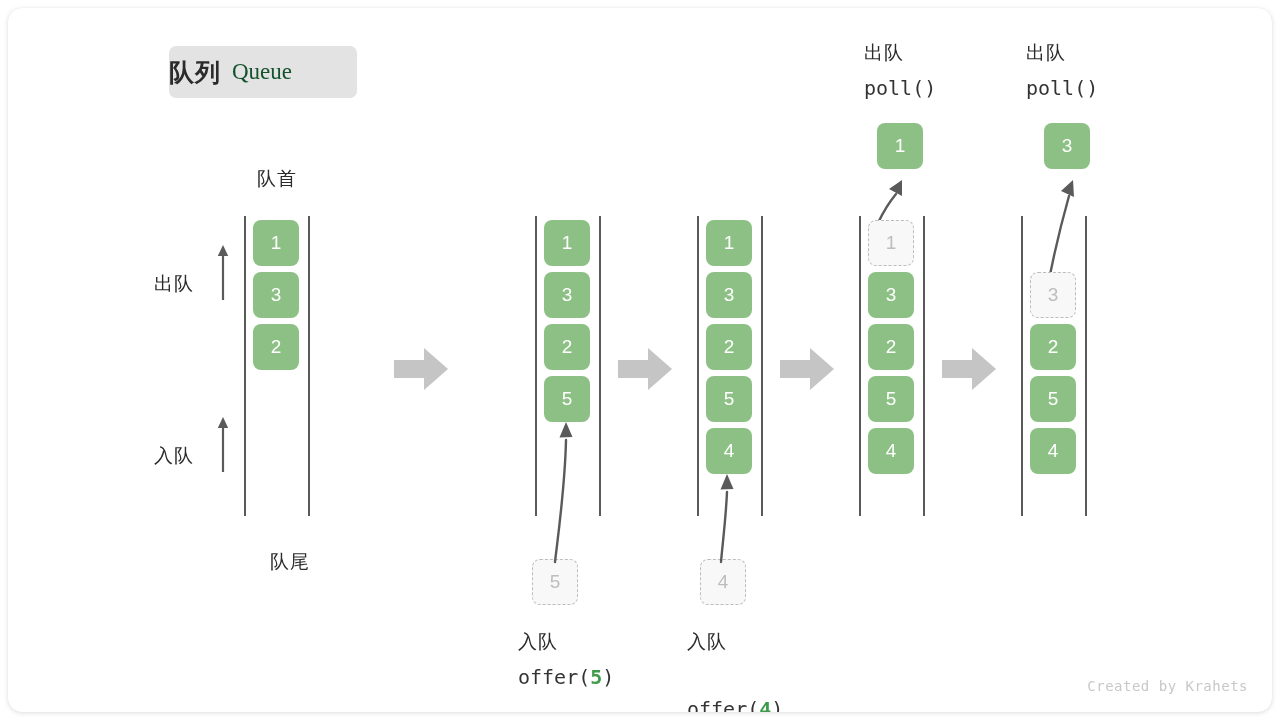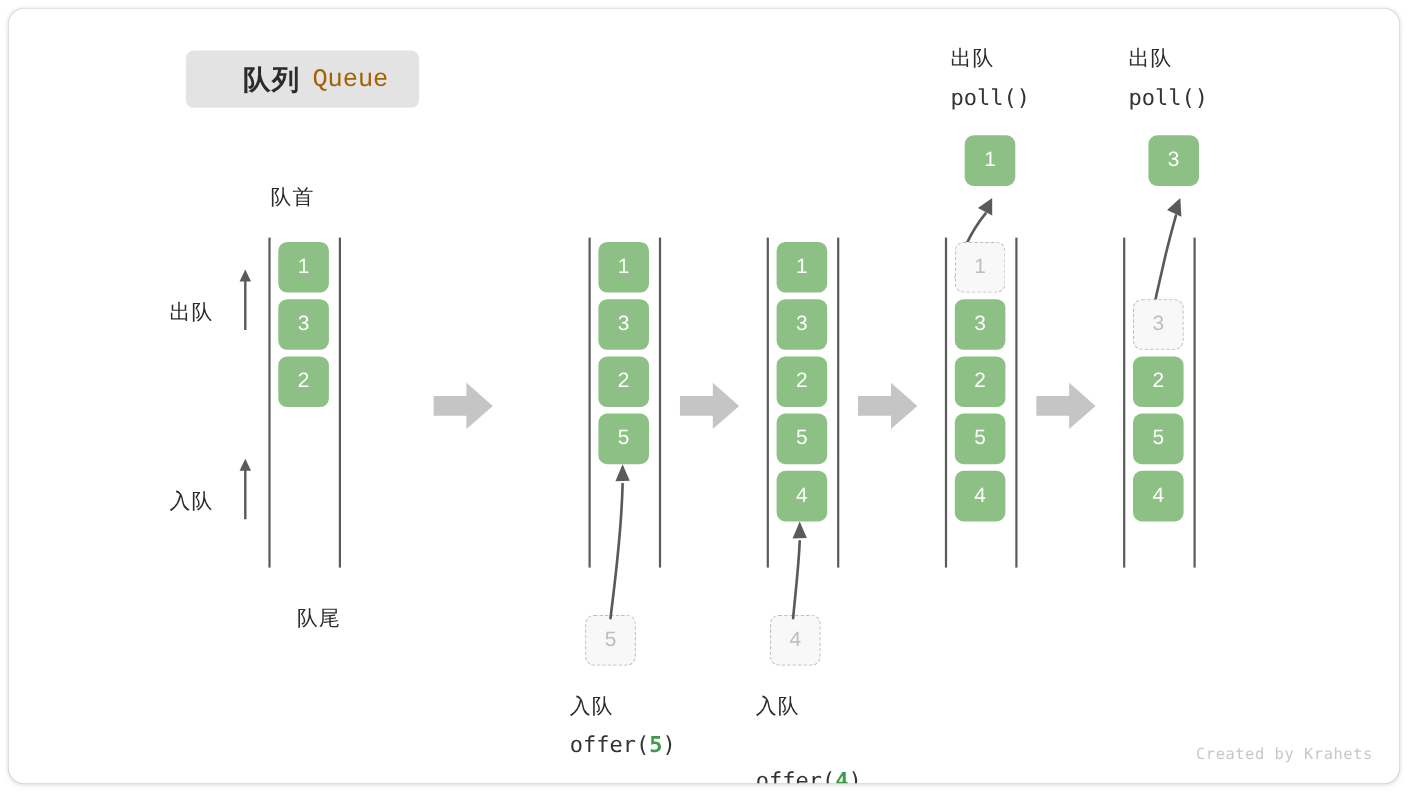--- a/index.html
+++ b/index.html
@@ -29,34 +29,33 @@
   
   #title-badge {
     left: 161px;
     top: 38px;
     width: 188px;
     height: 52px;
     background: #e3e3e3;
     border-radius: 7px;
     display: flex;
     align-items: center;
-    justify-content: center;
+    justify-content: flex-start;
     gap: 11px;
-    padding-left: 24px;
   }
   #title-badge .cn {
     font-size: 25px;
     font-weight: bold;
     color: #2b2b2b;
     letter-spacing: 1px;
   }
   #title-badge .en {
-    font-family: Liberation Mono, monospace;
+    font-family: Liberation Serif, serif;
     font-size: 23px;
-    color: #a16207;
+    color: #14532d;
   }
 
   
   .cn-label {
     font-size: 19px;
     font-weight: normal;
     color: #2b2b2b;
     letter-spacing: 1px;
     white-space: nowrap;
   }
@@ -114,21 +113,21 @@
 </head>
 <body>
 
 <div id="card">
 
   <div class="abs" id="title-badge">
     <span class="cn">队列</span>
     <span class="en">Queue</span>
   </div>
 
-  <div class="abs cn-label" style="left:225px; top:158px; width:66px; text-align:center;">队首</div>
+  <div class="abs cn-label" style="left:236px; top:158px; width:66px; text-align:center;">队首</div>
   <div class="abs cn-label" style="left:236px; top:541px; width:66px; text-align:right;">队尾</div>
 
   <div class="abs cn-label" style="left:146px; top:263px;">出队</div>
   <svg class="abs ind-arrow" style="left:207px; top:234px;" viewBox="0 0 16 60">
     <path d="M8 58 L8 10" stroke="#5a5a5a" stroke-width="2.2" fill="none"></path>
     <path d="M8 3 L13.2 14 L2.8 14 Z" fill="#5a5a5a"></path>
   </svg>
 
   <div class="abs cn-label" style="left:146px; top:435px;">入队</div>
   <svg class="abs ind-arrow" style="left:207px; top:406px;" viewBox="0 0 16 60">

